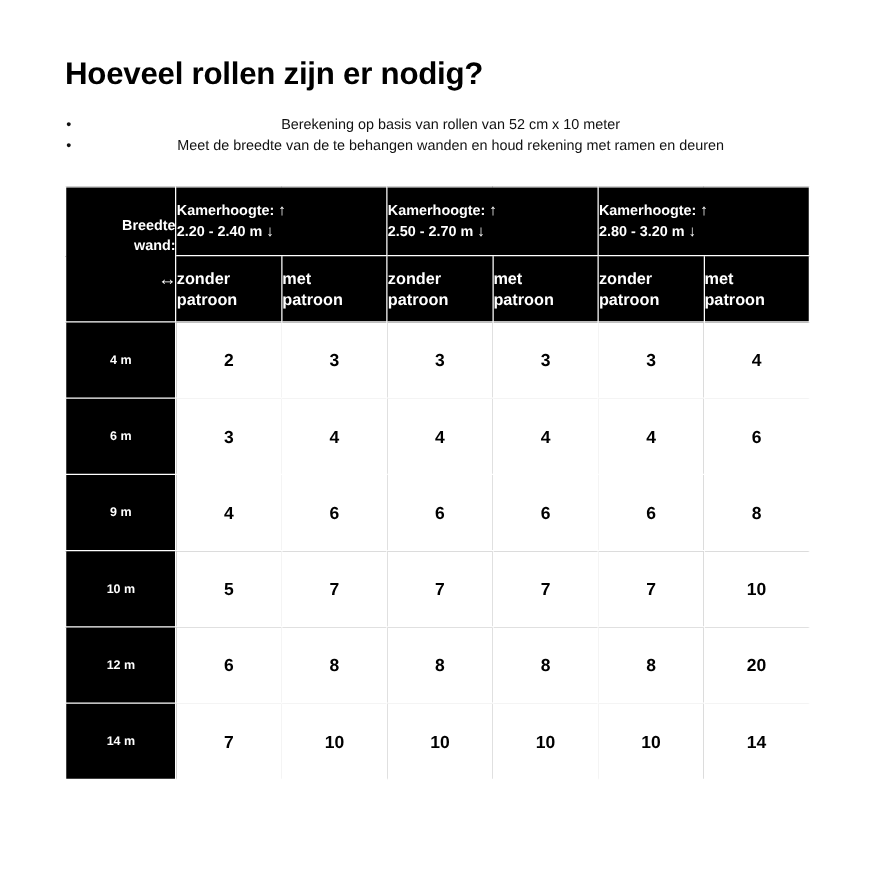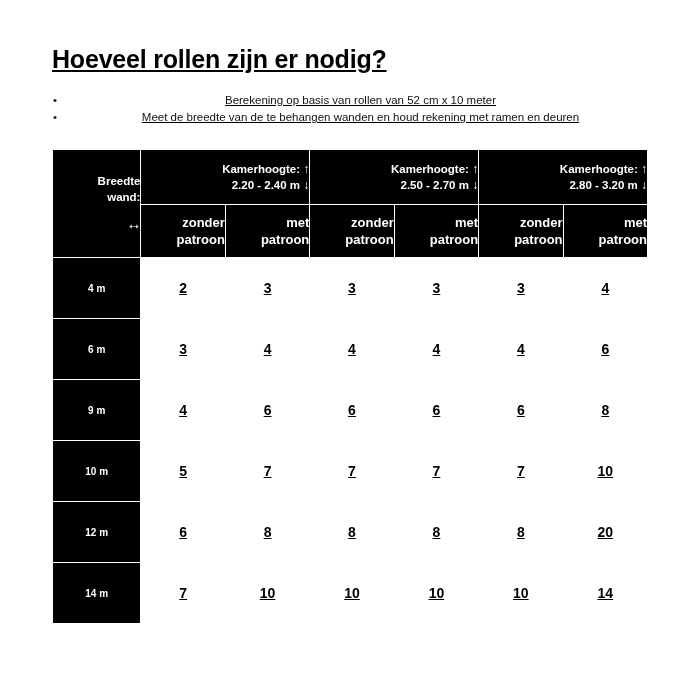--- a/index.html
+++ b/index.html
@@ -13,21 +13,20 @@
     font-family: "Liberation Sans", sans-serif;
     color: #000000;
     overflow: hidden;
   }
   .page {
     position: relative;
     width: 700px;
     height: 520px;
     box-sizing: border-box;
     padding: 40px 44px 0 52px;
-    text-decoration: underline;
   }
   .title {
     font-size: 25px;
     font-weight: bold;
     letter-spacing: -0.2px;
     margin: 6px 0 18px 0;
     line-height: 1.1;
   }
   .bullets {
     margin: 0 0 22px 0;
@@ -59,21 +58,21 @@
   table.roll-table td,
   table.roll-table th {
     border: 1.5px solid #ffffff;
     padding: 0;
     margin: 0;
   }
   
   .hcell {
     background: #000000;
     color: #ffffff;
-    text-align: right;
+    text-align: left;
     vertical-align: middle;
     font-weight: bold;
     font-size: 11.5px;
     line-height: 1.35;
     height: 36px;
   }
   .hcell.group {
     height: 54px;
     font-size: 11.5px;
   }

